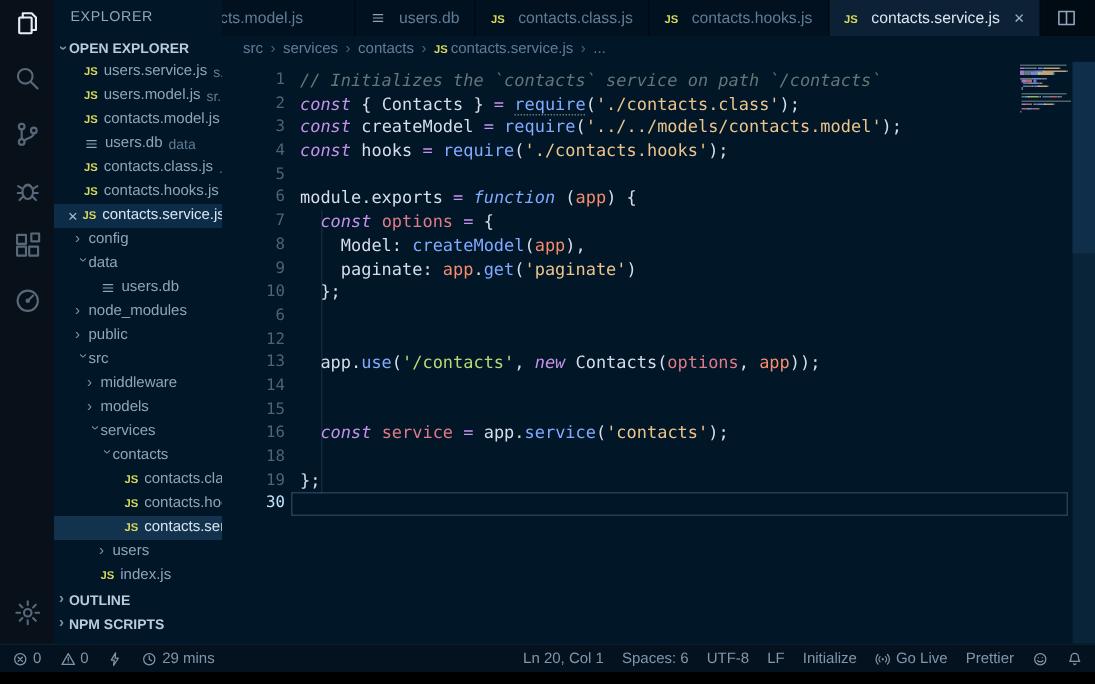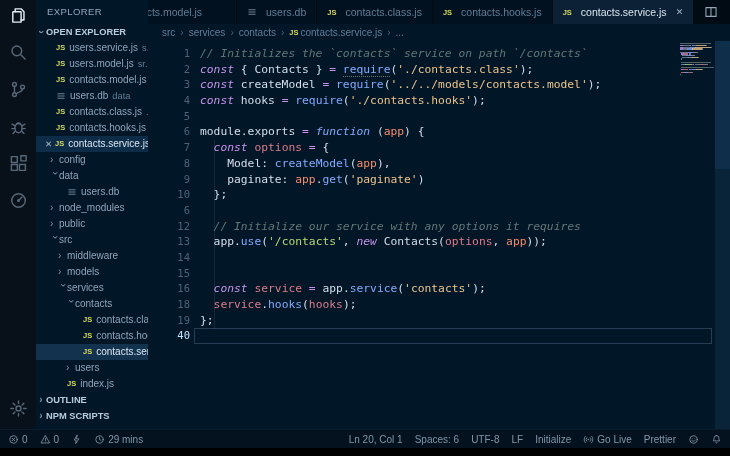--- a/index.html
+++ b/index.html
@@ -498,47 +498,45 @@
         <div class="code-line">
           <span class="gutter">10</span>
           <span class="ltext"><span style="color: rgb(214, 222, 235);">  };</span></span>
         </div>
         <div class="code-line">
           <span class="gutter">6</span>
           <span class="ltext"></span>
         </div>
         <div class="code-line">
           <span class="gutter">12</span>
-          <span class="ltext"><span style="color: rgb(214, 222, 235);">  </span><span class="tok-i" style="color: rgb(99, 119, 119);">// Initialize our service with any options it requires</span></span>
         </div>
         <div class="code-line">
           <span class="gutter">13</span>
           <span class="ltext"><span style="color: rgb(214, 222, 235);">  app.</span><span style="color: rgb(130, 170, 255);">use</span><span style="color: rgb(214, 222, 235);">(</span><span style="color: rgb(184, 217, 119);">'/contacts'</span><span style="color: rgb(214, 222, 235);">, </span><span class="tok-i" style="color: rgb(199, 146, 234);">new</span><span style="color: rgb(214, 222, 235);"> Contacts(</span><span style="color: rgb(222, 123, 136);">options</span><span style="color: rgb(214, 222, 235);">, </span><span style="color: rgb(247, 140, 108);">app</span><span style="color: rgb(214, 222, 235);">));</span></span>
         </div>
         <div class="code-line">
           <span class="gutter">14</span>
           <span class="ltext"></span>
         </div>
         <div class="code-line">
           <span class="gutter">15</span>
         </div>
         <div class="code-line">
           <span class="gutter">16</span>
           <span class="ltext"><span style="color: rgb(214, 222, 235);">  </span><span class="tok-i" style="color: rgb(199, 146, 234);">const</span><span style="color: rgb(214, 222, 235);"> </span><span style="color: rgb(222, 123, 136);">service</span><span style="color: rgb(214, 222, 235);"> </span><span style="color: rgb(199, 146, 234);">=</span><span style="color: rgb(214, 222, 235);"> app.</span><span style="color: rgb(130, 170, 255);">service</span><span style="color: rgb(214, 222, 235);">(</span><span style="color: rgb(236, 196, 141);">'contacts'</span><span style="color: rgb(214, 222, 235);">);</span></span>
         </div>
         <div class="code-line">
           <span class="gutter">18</span>
-          <span class="ltext"><span style="color: rgb(214, 222, 235);">  </span><span style="color: rgb(222, 123, 136);">service</span><span style="color: rgb(214, 222, 235);">.</span><span style="color: rgb(130, 170, 255);">hooks</span><span style="color: rgb(214, 222, 235);">(</span><span style="color: rgb(222, 123, 136);">hooks</span><span style="color: rgb(214, 222, 235);">);</span></span>
         </div>
         <div class="code-line">
           <span class="gutter">19</span>
           <span class="ltext"><span style="color: rgb(214, 222, 235);">};</span></span>
         </div>
         <div class="code-line cur">
-          <span class="gutter">40</span>
+          <span class="gutter">30</span>
           <span class="ltext"></span>
           <div class="curbox"></div>
         </div>
       </div>
   </div>
 
   <div class="statusbar">
     <div style="display:flex;align-items:center;gap:12px;" id="sb-left">
         <div class="sb-item">
           <span style="display: inline-flex;">

